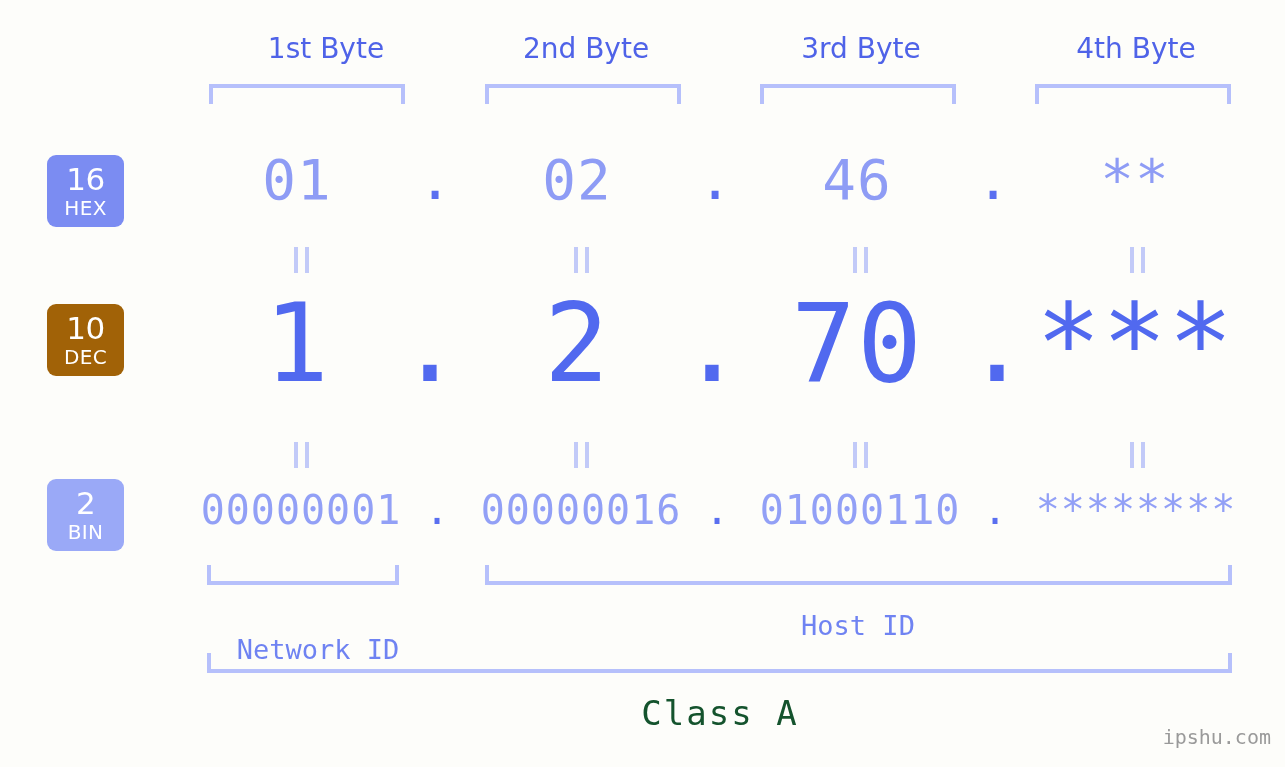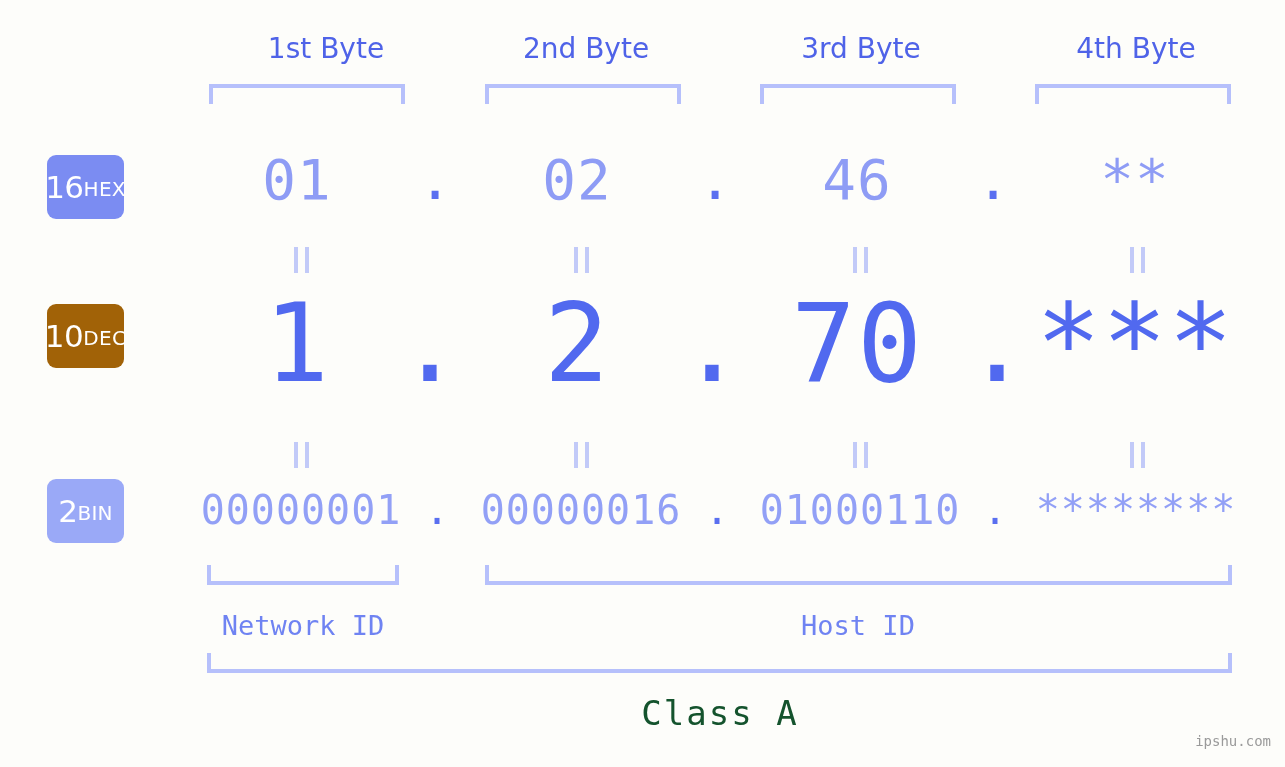--- a/index.html
+++ b/index.html
@@ -52,24 +52,24 @@
     border-left: 4px solid #b6c0fb;
     border-right: 4px solid #b6c0fb;
     border-top: none;
   }
 
   
   .base-badge {
     position: absolute;
     left: 47px;
     width: 77px;
-    height: 64px;
+    height: 72px;
     border-radius: 9px;
     display: flex;
-    flex-direction: row;
+    flex-direction: column;
     align-items: center;
     justify-content: center;
     color: #ffffff;
     font-family: "DejaVu Sans", sans-serif;
     line-height: 1;
   }
   .base-badge .num {
     font-size: 31px;
     font-weight: 400;
     letter-spacing: -0.5px;
@@ -180,21 +180,21 @@
     letter-spacing: 2px;
     white-space: nowrap;
   }
 
   
   .watermark {
     position: absolute;
     right: 14px;
     bottom: 18px;
     font-family: "DejaVu Sans Mono", monospace;
-    font-size: 14px;
+    font-size: 20px;
     color: #9a9a9a;
     letter-spacing: 0px;
   }
 </style>
 </head>
 <body>
 
 <div id="stage">
 
   <div class="byte-label" style="left:216px;">1st Byte</div>
@@ -280,21 +280,21 @@
     <div class="value-cell" style="left:477px; width:208px;">00000016</div>
     <div class="dot" style="left:682px; width:70px;">.</div>
     <div class="value-cell" style="left:756px; width:208px;">01000110</div>
     <div class="dot" style="left:960px; width:70px;">.</div>
     <div class="value-cell" style="left:1032px; width:208px;">********</div>
   </div>
 
   <div class="bracket-bottom" style="left:207px; top:565px; width:192px;"></div>
   <div class="bracket-bottom" style="left:485px; top:565px; width:747px;"></div>
 
-  <div class="id-label" style="left:203px; width:200px;">Network ID</div>
+  <div class="id-label" style="left:218px; width:200px;margin-top:24px;">Network ID</div>
   <div class="id-label" style="left:758px; width:200px;">Host ID</div>
 
   <div class="bracket-bottom" style="left:207px; top:653px; width:1025px;"></div>
   <div class="class-label" style="left:520px; width:400px;">Class A</div>
 
   <div class="watermark">ipshu.com</div>
 
 </div>
 
 </body></html>

